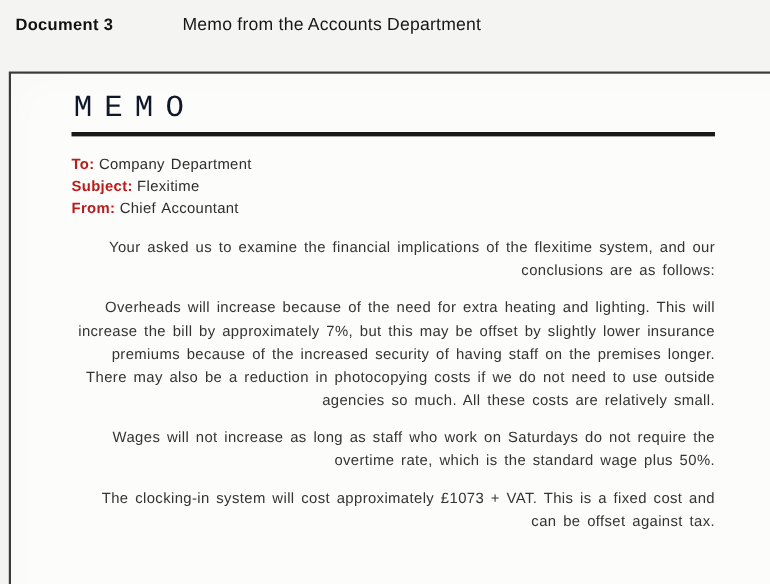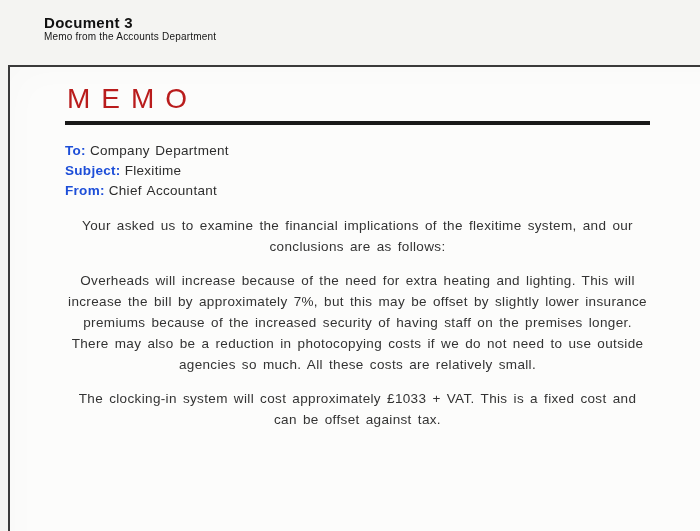--- a/index.html
+++ b/index.html
@@ -16,86 +16,85 @@
   }
   
   .doc-header {
     position: absolute;
     top: 14px;
     left: 14px;
     right: 10px;
     display: flex;
     align-items: baseline;
     color: #111;
-    flex-direction: column;
   }
   .doc-label {
     font-weight: bold;
     font-size: 15px;
     letter-spacing: 0.3px;
   }
   .doc-title {
-    font-size: 10px;
-    margin-left: 30px;
+    font-size: 16px;
+    margin-left: 63px;
     letter-spacing: 0.2px;
     color: #161616;
   }
   
   .memo-sheet {
     position: absolute;
     top: 65px;
     left: 8px;
     width: 748px;   
     height: 620px;  
     background: #fcfcfb;
     border: 2px solid #3a3a3a;
     box-sizing: border-box;
     box-shadow: inset 0 0 40px rgba(0,0,0,0.02);
   }
   .memo-inner {
     padding: 16px 0 0 55px;
     width: 585px;
   }
   .memo-title {
-    font-family: Liberation Sans, sans-serif;
+    font-family: Liberation Mono, monospace;
     font-size: 28px;
     font-weight: 500;
     letter-spacing: 11px;
-    color: #b91c1c;
+    color: #0f172a;
     margin: 0 0 6px 2px;
   }
   .memo-rule {
     height: 4px;
     background: #191919;
     width: 585px;
     margin-bottom: 16px;
   }
   .memo-fields {
     margin: 0 0 6px 0;
   }
   .field-row {
     font-size: 13.5px;
     line-height: 20px;
     color: #2d2d2d;
     letter-spacing: 0.3px;
     word-spacing: 1.5px;
   }
   .field-label {
     font-weight: bold;
-    color: #1d4ed8;
+    color: #b91c1c;
     margin-right: 4px;
   }
   .memo-body p {
     font-size: 13.5px;
     line-height: 21px;
     color: #333;
     letter-spacing: 0.35px;
     word-spacing: 2px;
     margin: 0 0 13px 0;
-    text-align: center;
+    text-align: right;
   }
   .memo-body p:first-child {
     margin-top: 14px;
   }
 </style>
 </head>
 <body>
 
 <div class="doc-header">
   <span class="doc-label">Document 3</span>
@@ -115,16 +114,17 @@
         <span class="field-label">Subject:</span><span>Flexitime</span>
       </div>
       <div class="field-row">
         <span class="field-label">From:</span><span>Chief Accountant</span>
       </div>
     </div>
 
     <div class="memo-body">
       <p>Your asked us to examine the financial implications of the flexitime system, and our conclusions are as follows:</p>
       <p>Overheads will increase because of the need for extra heating and lighting. This will increase the bill by approximately 7%, but this may be offset by slightly lower insurance premiums because of the increased security of having staff on the premises longer. There may also be a reduction in photocopying costs if we do not need to use outside agencies so much. All these costs are relatively small.</p>
-      <p>The clocking-in system will cost approximately £1033 + VAT. This is a fixed cost and can be offset against tax.</p>
+      <p>Wages will not increase as long as staff who work on Saturdays do not require the overtime rate, which is the standard wage plus 50%.</p>
+      <p>The clocking-in system will cost approximately £1073 + VAT. This is a fixed cost and can be offset against tax.</p>
     </div>
   </div>
 </div>
 
 </body></html>

